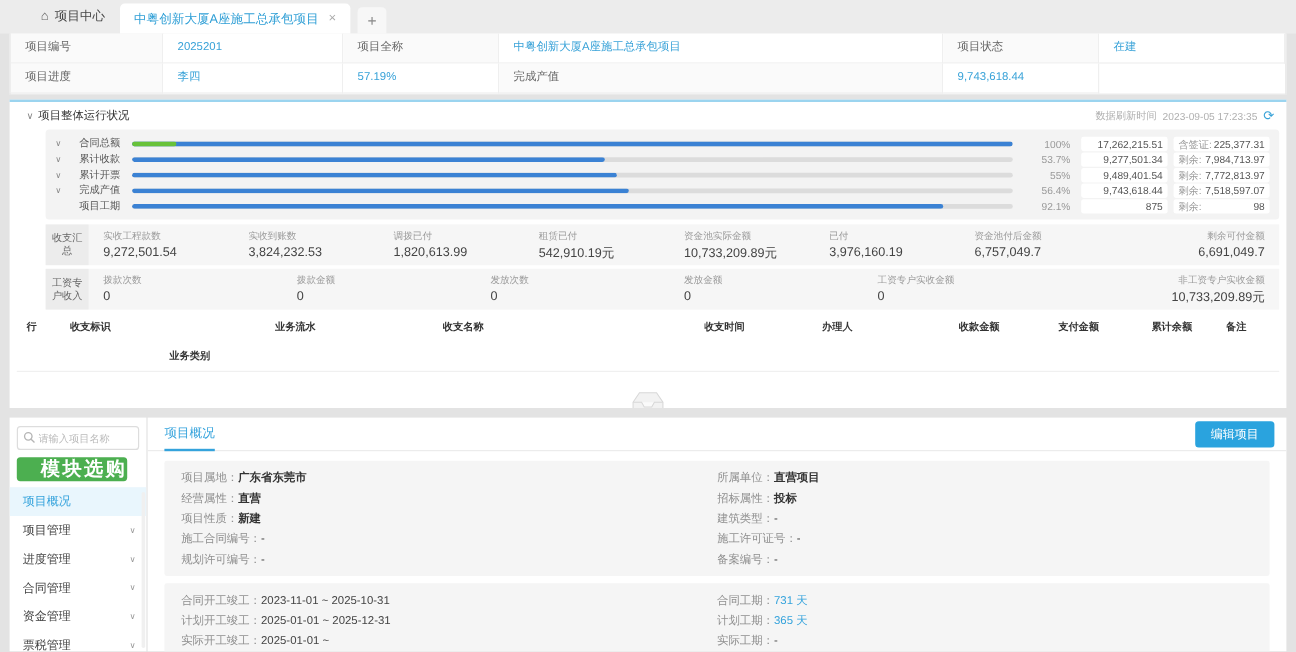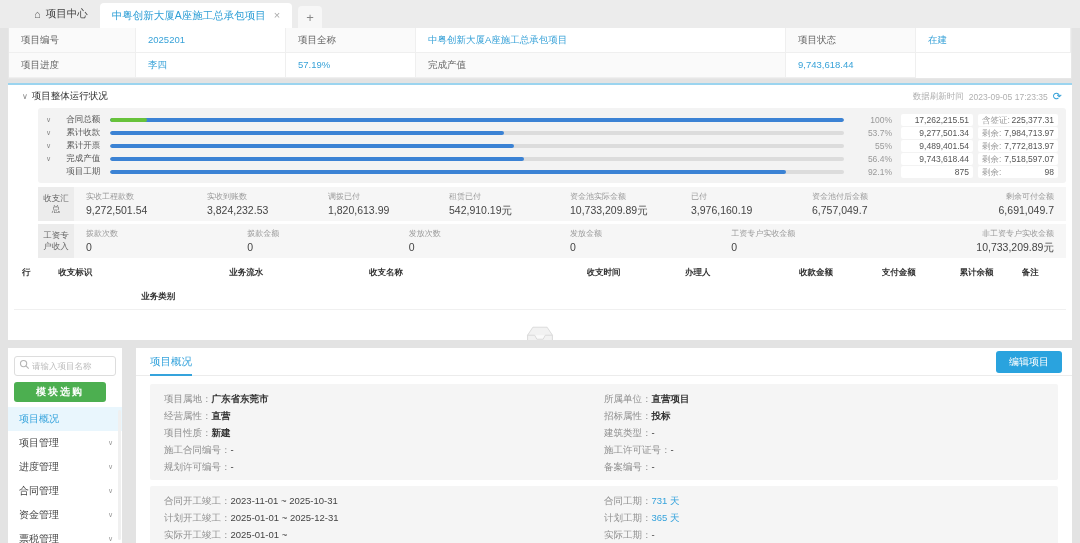--- a/index.html
+++ b/index.html
@@ -54,27 +54,27 @@
   .table-head { display:flex; margin:4px 6px 0; padding:5px 8px 6px; border-bottom:1px solid #f0f0f0; }
   .th { font-size:8.5px; font-weight:bold; color:#333; white-space:nowrap; overflow:hidden; }
   .th:nth-child(1){flex:0 0 3.5%;} .th:nth-child(2){flex:0 0 8%;} .th:nth-child(3){flex:0 0 8.5%;margin-top:24px;}
   .th:nth-child(4){flex:0 0 13.5%;} .th:nth-child(5){flex:0 0 21%;} .th:nth-child(6){flex:0 0 9.5%;}
   .th:nth-child(7){flex:0 0 11%;} .th:nth-child(8){flex:0 0 8%;} .th:nth-child(9){flex:0 0 7.5%;}
   .th:nth-child(10){flex:0 0 6%;} .th:nth-child(11){flex:0 0 3.5%;}
   .empty { display:flex; flex-direction:column; align-items:center; padding-top:14px; gap:20px; }
   .empty-text { font-size:9px; color:#c0c0c0; }
 
   
-  .bottom { display:flex; gap:14px; margin:8px 8px 0; height:196px; }
+  .bottom { display:flex; gap:1px; margin:8px 8px 0; height:196px; }
   .side { width:114px; background:#fff; overflow:hidden; position:relative; }
   .side .search-wrap { margin:7px 6px 0; position:relative; }
   .side input { width:100%; height:20px; border:1px solid #ddd; border-radius:3px; font-size:8.5px; padding:0 4px 0 17px; color:#555; outline:none; font-family:inherit; }
   .side input::placeholder { color:#bbb; }
   .search-ico { position:absolute; left:5px; top:4px; }
-  .btn-green { display:block; margin:6px 6px 5px; width:92px; height:20px; background:#4caf50; border:none; border-radius:3px; color:#fff; font-size:10px; font-weight:bold; letter-spacing:2px; cursor:pointer; font-family:inherit; }
+  .btn-green { display:block; margin:6px 6px 5px; width:92px; height:20px; background:#4caf50; border:none; border-radius:3px; color:#fff; font-size:16px; font-weight:bold; letter-spacing:2px; cursor:pointer; font-family:inherit;text-align:right; }
   .menu-item { height:24px; display:flex; align-items:center; justify-content:space-between; padding:0 9px 0 11px; font-size:10px; color:#444; cursor:pointer; }
   .menu-item .mchev { font-size:7px; color:#999; }
   .menu-item.active { background:#e9f6fd; color:#35a3dc; }
   .side::after { content:""; position:absolute; right:1px; top:62px; bottom:4px; width:3px; background:#f0f0f0; border-radius:2px; }
 
   .detail { flex:1; background:#fff; display:flex; flex-direction:column; overflow:hidden; }
   .d-head { height:28px; flex:0 0 28px; display:flex; align-items:center; justify-content:space-between; border-bottom:1px solid #ececec; padding:0 10px 0 14px; }
   .d-tab { height:28px; line-height:26px; font-size:10.5px; color:#35a3dc; border-bottom:2px solid #35a3dc; cursor:pointer; }
   .btn-blue { background:#2aa3de; border:none; border-radius:3px; color:#fff; font-size:10px; padding:4px 13px; cursor:pointer; font-family:inherit; }
   .d-body { flex:1; padding:8px 14px 8px; display:flex; flex-direction:column; gap:6px; overflow:hidden; }

